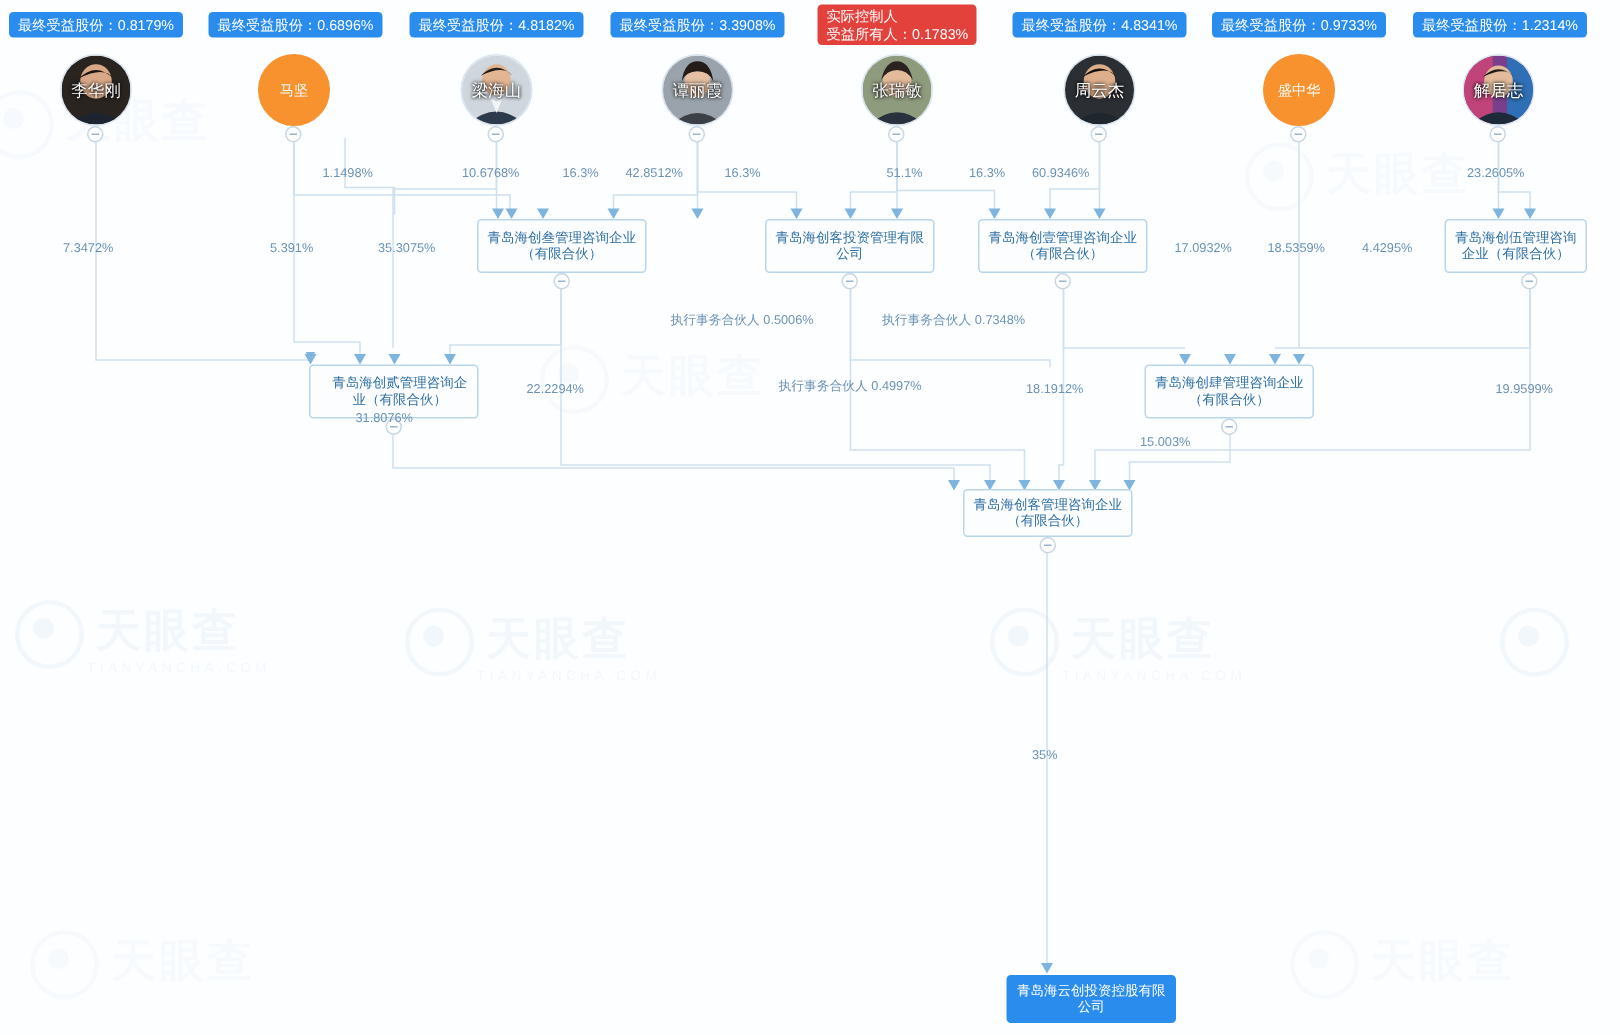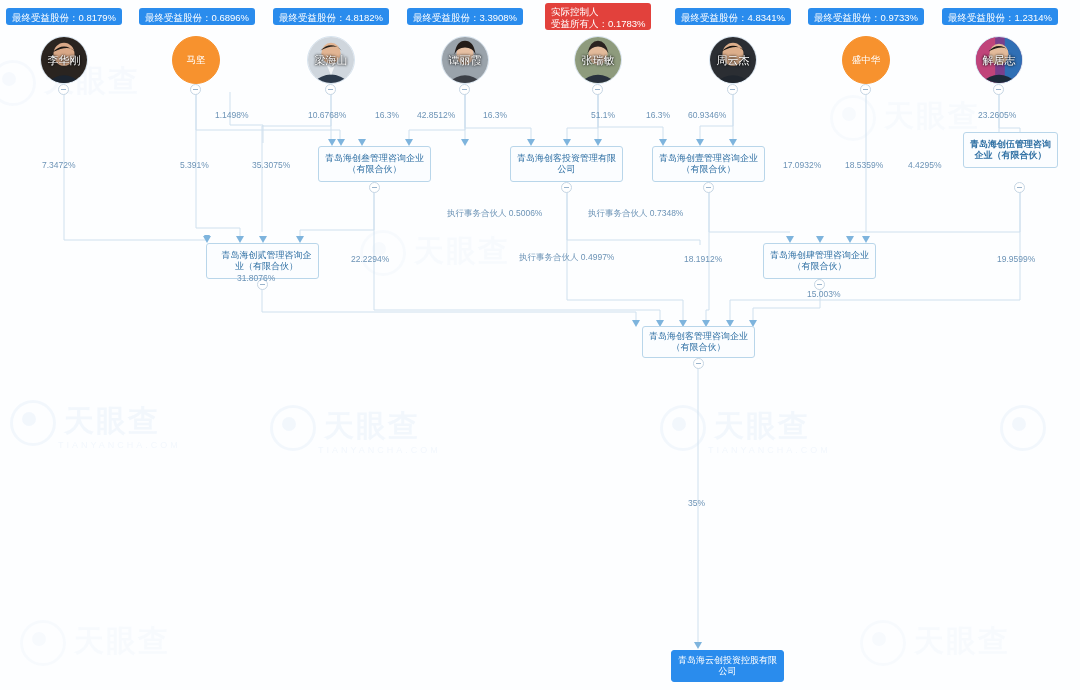--- a/index.html
+++ b/index.html
@@ -280,21 +280,21 @@
 
   <div class="cbox" style="left:318px;top:146px;width:113px;height:36px;">青岛海创叁管理咨询企业（有限合伙）</div>
   <div class="pminus" style="left:369px;top:182px;"></div>
 
   <div class="cbox" style="left:510px;top:146px;width:113px;height:36px;">青岛海创客投资管理有限公司</div>
   <div class="pminus" style="left:561px;top:182px;"></div>
 
   <div class="cbox" style="left:652px;top:146px;width:113px;height:36px;">青岛海创壹管理咨询企业（有限合伙）</div>
   <div class="pminus" style="left:703px;top:182px;"></div>
 
-  <div class="cbox" style="left:963px;top:132px;width:95px;height:36px;font-weight:bold;">青岛海创伍管理咨询企业（有限合伙）</div>
+  <div class="cbox" style="left:963px;top:146px;width:95px;height:36px;">青岛海创伍管理咨询企业（有限合伙）</div>
   <div class="pminus" style="left:1014px;top:182px;"></div>
 
   <div class="cbox" style="left:206px;top:243px;width:113px;height:36px;padding-left:12px;">青岛海创贰管理咨询企业（有限合伙）</div>
   <div class="pminus" style="left:257px;top:279px;"></div>
 
   <div class="cbox" style="left:763px;top:243px;width:113px;height:36px;">青岛海创肆管理咨询企业（有限合伙）</div>
   <div class="pminus" style="left:814px;top:279px;"></div>
 
   <div class="cbox" style="left:642px;top:326px;width:113px;height:32px;">青岛海创客管理咨询企业（有限合伙）</div>
   <div class="pminus" style="left:693px;top:358px;"></div>
@@ -322,17 +322,17 @@
 
   <div class="elbl" style="left:447px;top:208px;">执行事务合伙人 0.5006%</div>
   <div class="elbl" style="left:588px;top:208px;">执行事务合伙人 0.7348%</div>
   <div class="elbl" style="left:519px;top:252px;">执行事务合伙人 0.4997%</div>
 
   <div class="elbl" style="left:351px;top:254px;">22.2294%</div>
   <div class="elbl" style="left:684px;top:254px;">18.1912%</div>
   <div class="elbl" style="left:997px;top:254px;">19.9599%</div>
 
   <div class="elbl" style="left:237px;top:273px;text-align:center;">31.8076%</div>
-  <div class="elbl" style="left:807px;top:289px;text-align:center;">15.003%</div>
+  <div class="elbl" style="left:760px;top:289px;text-align:center;">15.003%</div>
 
   <div class="elbl" style="left:688px;top:498px;">35%</div>
 
 </div>
 
 </body></html>

